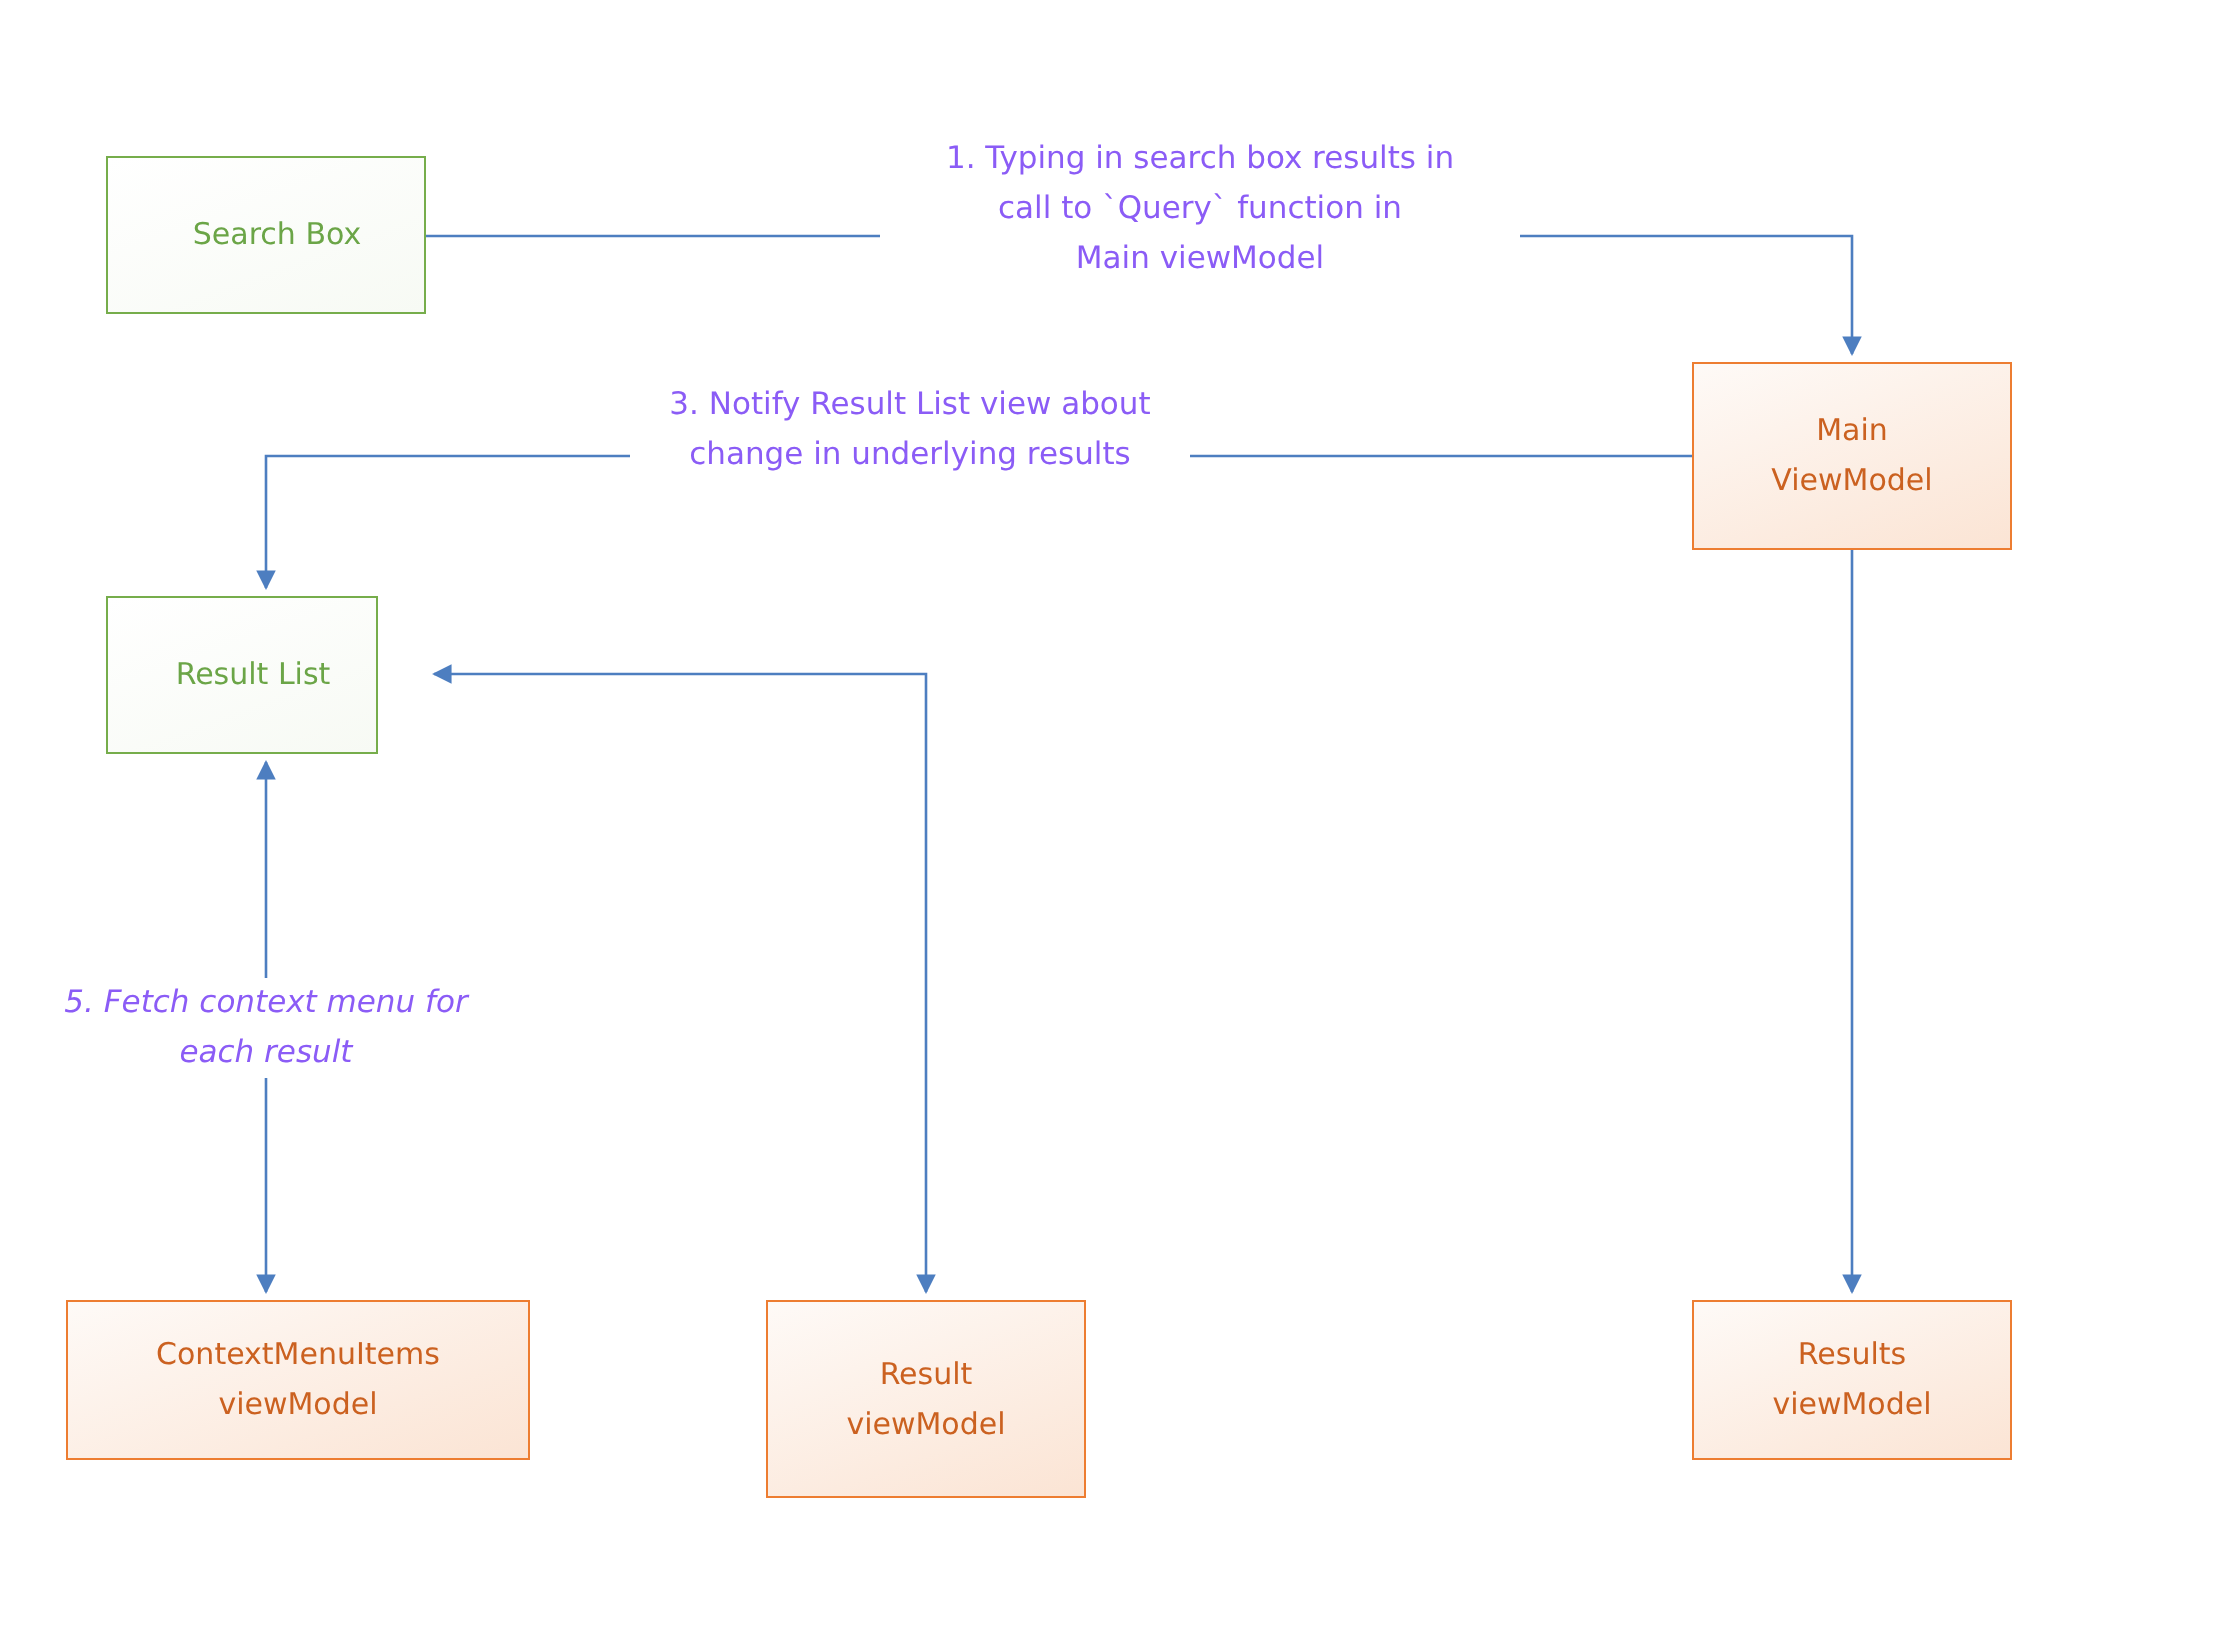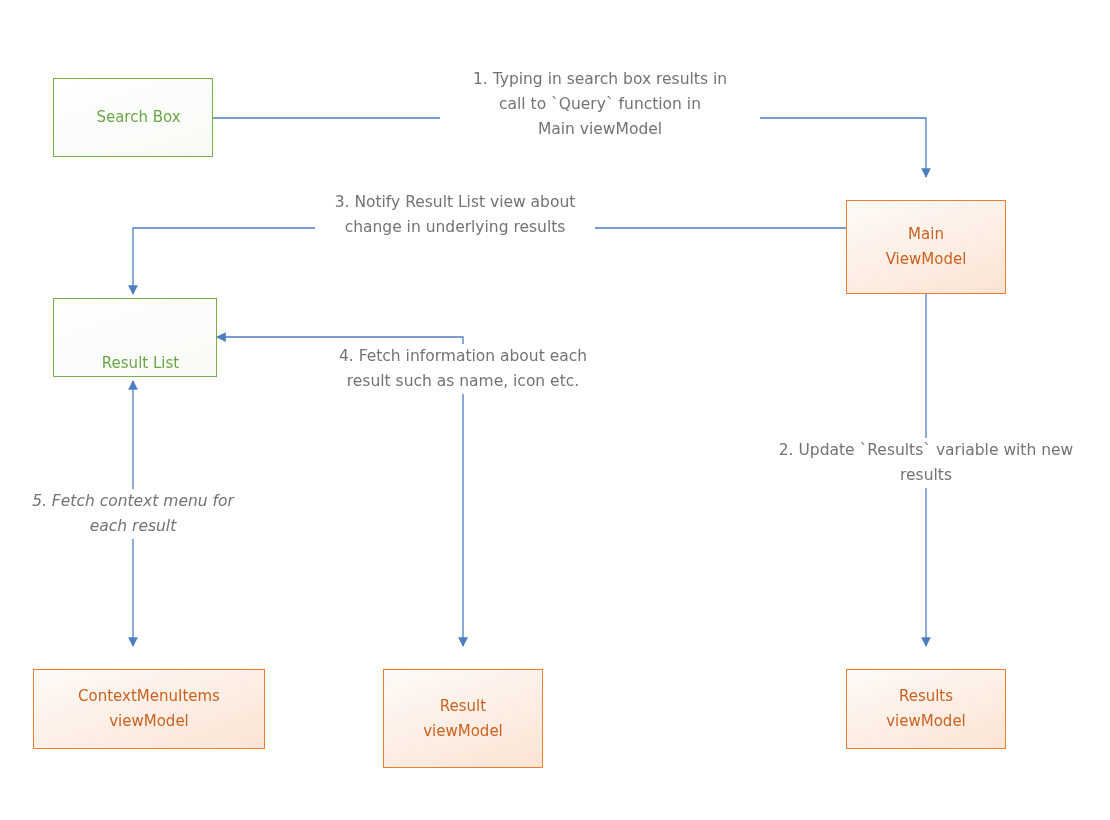--- a/index.html
+++ b/index.html
@@ -30,26 +30,25 @@
   .node.green{
     border:1px solid #76ad4b;
     background:linear-gradient(160deg,#ffffff 0%,#f7faf4 100%);
     color:#6ba547;
     padding-left:11px;
   }
   .node.orange{
     border:1px solid #ed7d31;
     background:linear-gradient(160deg,#fefaf7 0%,#fbe4d4 100%);
     color:#cb6120;
-    margin-top:19px;
   }
   .note{
     position:absolute;
     background:#ffffff;
-    color:#737373;
+    color:#8b5cf6;
     font-size:15.5px;
     line-height:25px;
     text-align:center;
     white-space:pre-line;
     z-index:2;
   }
   path.connector{
     fill:none;
     stroke:#4d7ec0;
     stroke-width:1.3;
@@ -70,42 +69,38 @@
     <path class="connector" d="M 926 275 L 926 646" marker-end="url(#arrow)"></path>
     <path class="connector" d="M 846 228 L 133 228 L 133 294" marker-end="url(#arrow)"></path>
     <path class="connector" d="M 217 337 L 463 337 L 463 646" marker-start="url(#arrow)" marker-end="url(#arrow)"></path>
     <path class="connector" d="M 133 381 L 133 646" marker-start="url(#arrow)" marker-end="url(#arrow)"></path>
   </svg>
 
   <div class="note" style="left:440px;top:67px;width:320px;">1. Typing in search box results in
 call to `Query` function in
 Main viewModel</div>
 
-  <div class="note" style="left:766px;top:438px;width:320px;">2. Update `Results` variable with new
-results</div>
 
   <div class="note" style="left:315px;top:190px;width:280px;">3. Notify Result List view about
 change in underlying results</div>
 
-  <div class="note" style="left:318px;top:344px;width:290px;">4. Fetch information about each
-result such as name, icon etc.</div>
 
   <div class="note" style="left:13px;top:489px;width:240px;font-style:italic;">5. Fetch context menu for
 each result</div>
 
   <div class="node green" style="left:53px;top:78px;width:160px;height:79px;">
     <span class="node-label">Search Box</span>
   </div>
 
   <div class="node orange" style="left:846px;top:181px;width:160px;height:94px;">
     <span class="node-label">Main
 ViewModel</span>
   </div>
 
-  <div class="node green" style="left:53px;top:298px;width:164px;height:79px;align-items:flex-end;">
+  <div class="node green" style="left:53px;top:298px;width:136px;height:79px;">
     <span class="node-label">Result List</span>
   </div>
 
   <div class="node orange" style="left:33px;top:650px;width:232px;height:80px;">
     <span class="node-label">ContextMenuItems
 viewModel</span>
   </div>
 
   <div class="node orange" style="left:383px;top:650px;width:160px;height:99px;">
     <span class="node-label">Result

